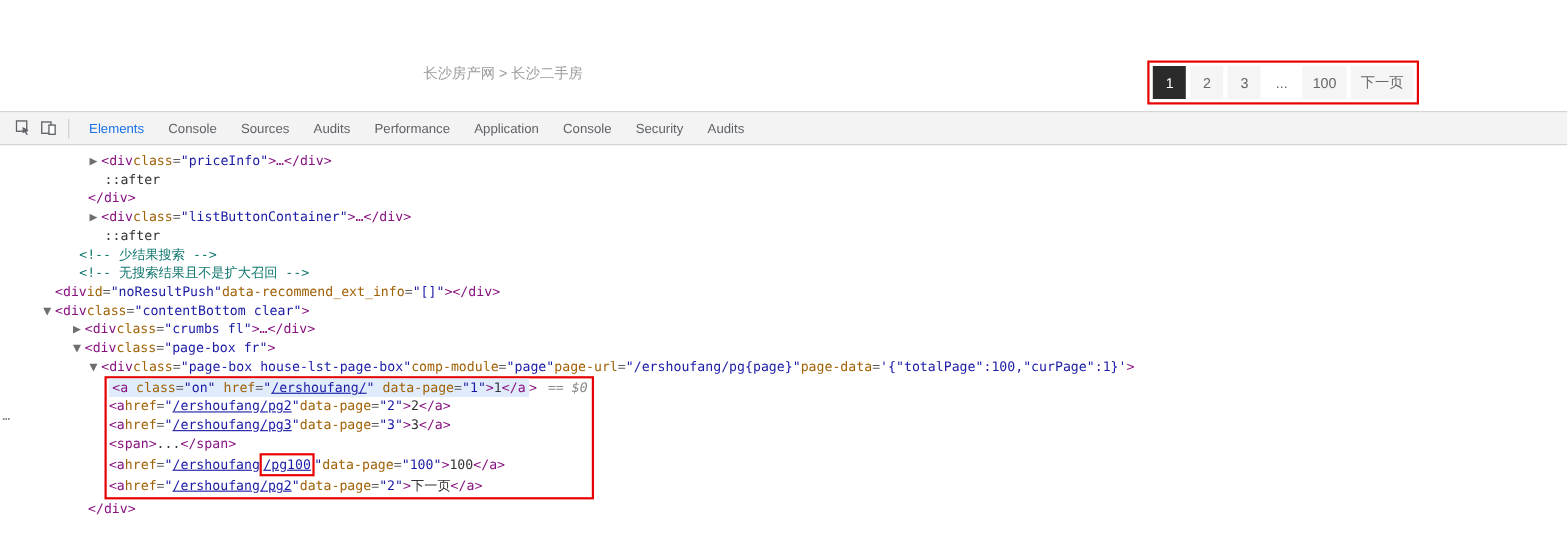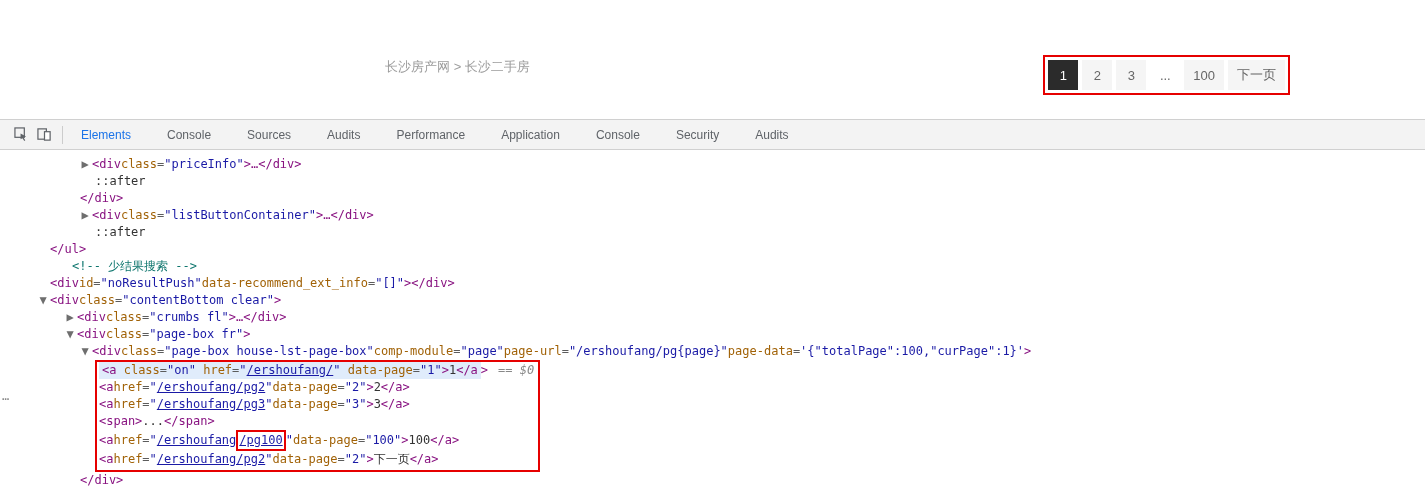--- a/index.html
+++ b/index.html
@@ -1,26 +1,26 @@
 <!DOCTYPE html>
 <html><head>
 <meta charset="utf-8">
 <style>
   * { box-sizing: border-box; }
   body { margin: 0; font-family: "Segoe UI", Tahoma, sans-serif; font-size: 12px; color: #333; background: #fff; }
-  .page-top { height: 120px; position: relative; border-bottom: 1px solid #d0d0d0; }
+  .page-top { height: 102px; position: relative; border-bottom: 1px solid #d0d0d0; }
   .breadcrumb { position: absolute; left: 385px; top: 58px; color: #9c9c9c; font-size: 13px; }
   .pagination { position: absolute; right: 135px; top: 55px; display: flex; gap: 4px; padding: 3px; border: 2px solid #e60000; }
   .pg-item { min-width: 30px; height: 30px; display: flex; align-items: center; justify-content: center; background: #f5f5f5; color: #666; font-size: 13px; padding: 0 9px; cursor: pointer; }
   .pg-item.active { background: #2b2b2b; color: #fff; }
   .pg-item.ellipsis { background: none; cursor: default; }
   .dt-toolbar { height: 30px; border-bottom: 1px solid #d0d0d0; display: flex; align-items: center; padding: 0 10px; background: #f3f3f3; }
   .dt-icon-btn { width: 22px; height: 22px; display: flex; align-items: center; justify-content: center; color: #5f6368; margin-right: 1px; }
   .dt-sep { width: 1px; height: 18px; background: #ccc; margin: 0 8px 0 6px; }
-  .dt-tabs { display: flex; gap: 16px; }
+  .dt-tabs { display: flex; gap: 2px; }
   .dt-tab { padding: 0 10px; height: 28px; display: flex; align-items: center; color: #5f6368; font-size: 12px; cursor: pointer; }
   .dt-tab.active { color: #1a73e8; }
   .code-tree { padding: 6px 0 10px 50px; font-family: Consolas, Menlo, monospace; font-size: 12px; line-height: 17px; white-space: nowrap; }
   .ln { display: flex; align-items: center; }
   .tw { display: inline-block; width: 10px; text-align: center; color: #6e6e6e; margin-right: 2px; cursor: pointer; user-select: none; }
   .ind { display:inline-block; }
   .i1 { width: 15px; } .i2 { width: 30px; } .i3 { width: 45px; }
   .p-tag { color: #881280; }
   .p-attr { color: #a16207; }
   .p-val { color: #1a1aa6; }
@@ -107,26 +107,26 @@
         <span class="p-tag">&lt;div </span>
         <span class="p-attr">class</span>
         <span class="p-eq">=</span>
         <span class="p-val">"listButtonContainer"</span>
         <span class="p-tag">&gt;…&lt;/div&gt;</span>
       </div>
   <div class="ln">
         <span class="ind i3"></span>
         <span>::after</span>
       </div>
-  <div class="ln">
-        <span class="p-tag">&lt;/ul&gt;</span>
-      </div>
 
   <div class="ln">
         <span class="p-cmt">&lt;!-- 少结果搜索 --&gt;</span>
+      </div>
+  <div class="ln">
+        <span class="p-cmt">&lt;!-- 无搜索结果且不是扩大召回 --&gt;</span>
       </div>
 
   <div class="ln">
         <span class="p-tag">&lt;div </span>
         <span class="p-attr">id</span>
         <span class="p-eq">=</span>
         <span class="p-val">"noResultPush"</span> 
         <span class="p-attr">data-recommend_ext_info</span>
         <span class="p-eq">=</span>
         <span class="p-val">"[]"</span>

